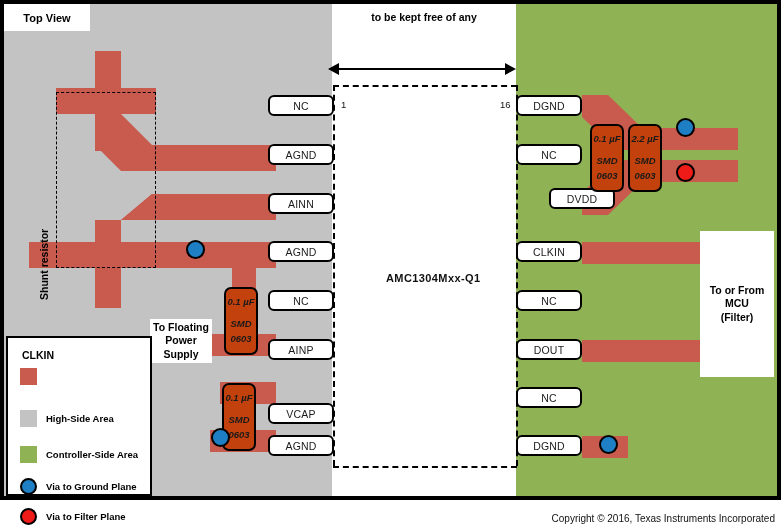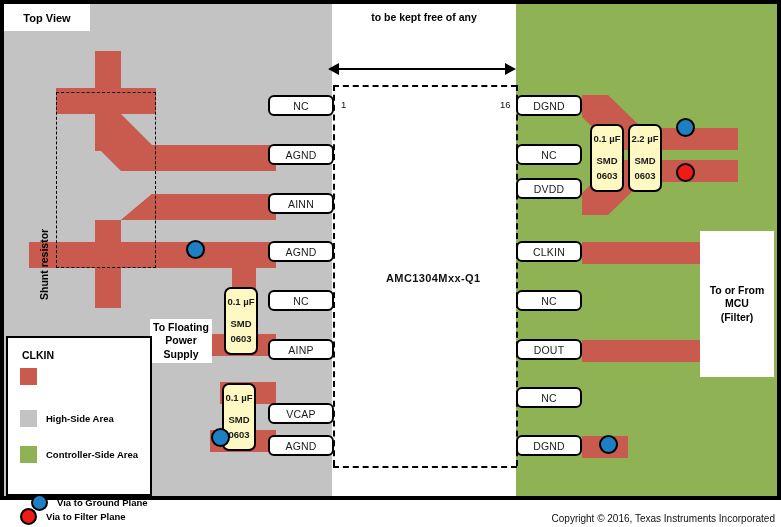--- a/index.html
+++ b/index.html
@@ -18,23 +18,23 @@
   .cu{position:absolute;background:#c85a4e;}
 
   
   .pin{position:absolute;height:21px;background:#fff;border:2.5px solid #000;
        border-radius:6px;box-sizing:border-box;display:flex;align-items:center;
        justify-content:center;font-size:10.5px;color:#1a1a1a;letter-spacing:.2px;}
   .pin-l{left:268px;width:66px;}
   .pin-r{left:516px;width:66px;}
 
   
-  .smd{position:absolute;background:#fef9c3;border:2.5px solid #000;border-radius:7px;
+  .smd{position:absolute;background:#c2410c;border:2.5px solid #000;border-radius:7px;
        box-sizing:border-box;display:flex;flex-direction:column;align-items:center;
-       justify-content:center;font-size:9.5px;font-weight:bold;color:#1a1a1a;line-height:1.55;}
+       justify-content:center;font-size:9.5px;font-weight:bold;color:#1a1a1a;line-height:1.55;font-style:italic;}
   .smd .v{margin-bottom:7px;}
 
   
   .via{position:absolute;width:19px;height:19px;border-radius:50%;
        border:2.5px solid #000;box-sizing:border-box;}
   .via-gnd{background:#1f7fc4;}
   .via-sup{background:#ee1b18;}
 
   
   .callout{position:absolute;background:#fff;display:flex;align-items:center;
@@ -159,21 +159,21 @@
       <div class="pin pin-l" style="top: 193px;">AINN</div>
       <div class="pin pin-l" style="top: 241px;">AGND</div>
       <div class="pin pin-l" style="top: 290px;">NC</div>
       <div class="pin pin-l" style="top: 339px;">AINP</div>
       <div class="pin pin-l" style="top: 387px; margin-top: 16px;">VCAP</div>
       <div class="pin pin-l" style="top: 435px;">AGND</div>
     </div>
   <div id="pins-right-host">
       <div class="pin pin-r" style="top: 95px;">DGND</div>
       <div class="pin pin-r" style="top: 144px;">NC</div>
-      <div class="pin pin-r" style="top: 178px;">DVDD</div>
+      <div class="pin pin-r" style="top: 188px; margin-left: 33px;">DVDD</div>
       <div class="pin pin-r" style="top: 241px;">CLKIN</div>
       <div class="pin pin-r" style="top: 290px;">NC</div>
       <div class="pin pin-r" style="top: 339px;">DOUT</div>
       <div class="pin pin-r" style="top: 387px;">NC</div>
       <div class="pin pin-r" style="top: 435px;">DGND</div>
     </div>
 
   <div class="smd" style="left:224px;top:287px;width:34px;height:68px;">
     <span class="v">0.1 µF</span>
     <span>SMD</span>
@@ -229,21 +229,21 @@
           <div class="lg-tx">
             <div>High-Side Area</div>
           </div>
         </div>
         <div class="lg-row" style="top: 108px;">
           <div class="lg-sw" style="background: rgb(143, 178, 84);"></div>
           <div class="lg-tx">
             <div>Controller-Side Area</div>
           </div>
         </div>
-        <div class="lg-row" style="top: 156px; margin-left: 11px;">
+        <div class="lg-row" style="top: 140px;">
           <div class="lg-dot" style="background: rgb(31, 127, 196);"></div>
           <div class="lg-tx">
             <div>Via to Ground Plane</div>
           </div>
         </div>
         <div class="lg-row" style="top: 170px;">
           <div class="lg-dot" style="background: rgb(238, 27, 24);"></div>
           <div class="lg-tx">
             <div>Via to Filter Plane</div>
           </div>

